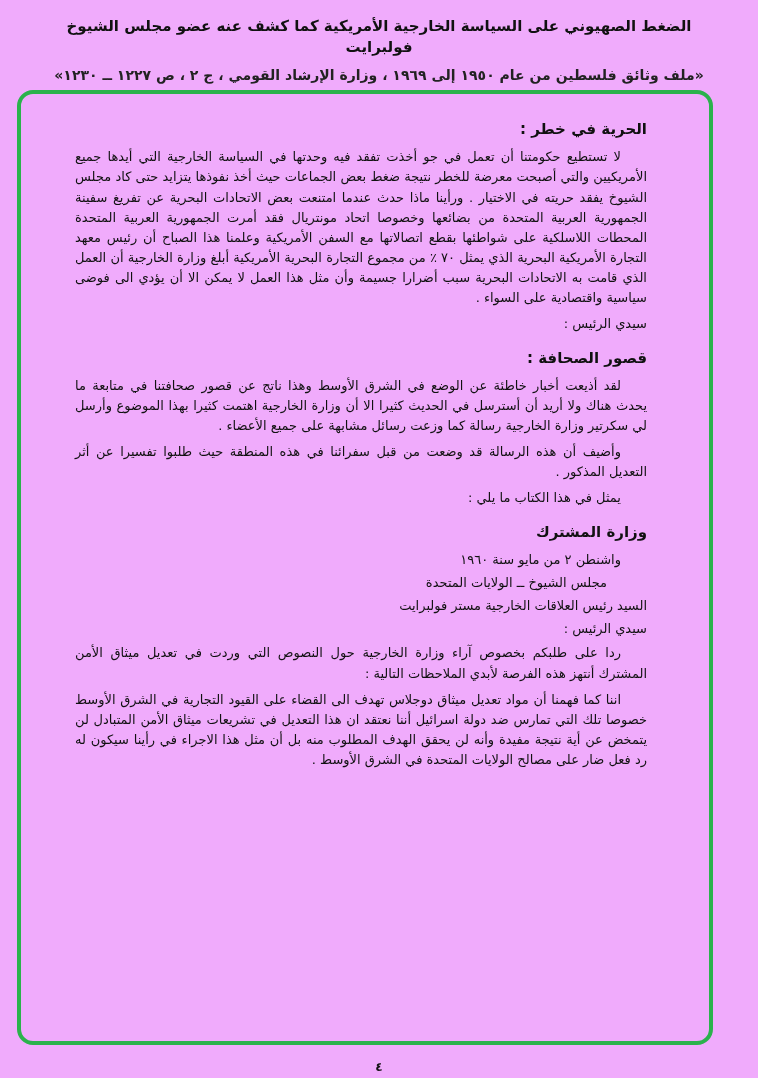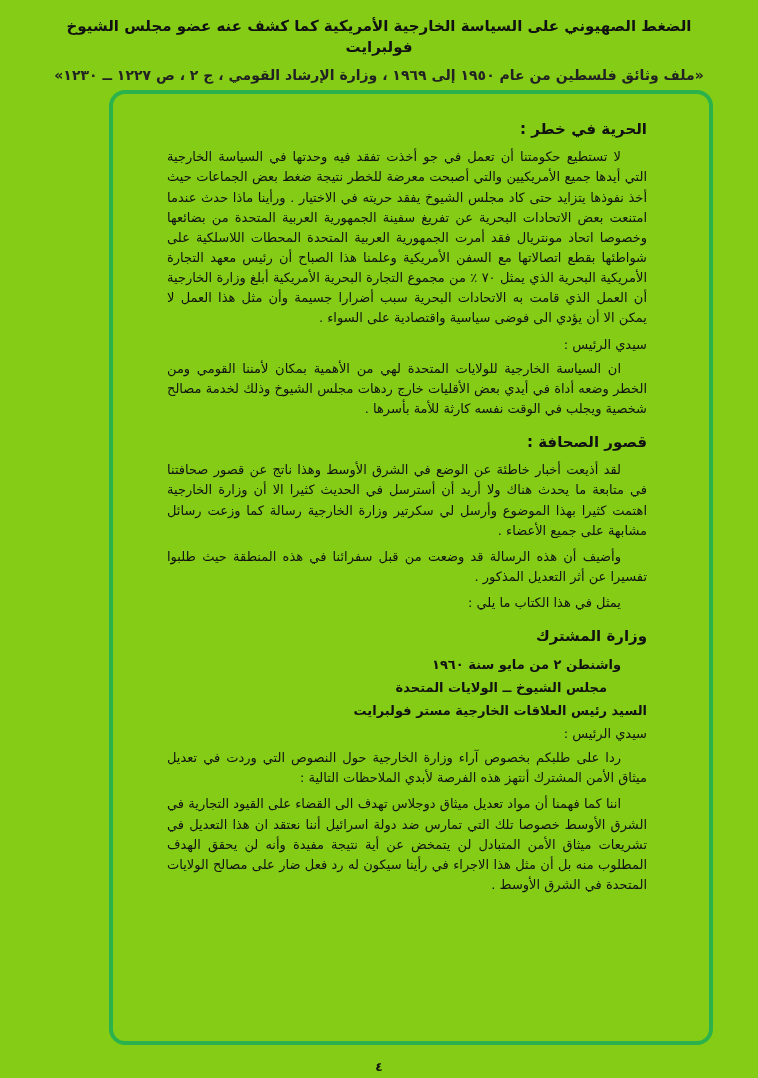--- a/index.html
+++ b/index.html
@@ -5,21 +5,21 @@
   html, body {
     margin: 0;
     padding: 0;
     background: #e8e8e8;
   }
   .page {
     position: relative;
     width: 758px;
     height: 1078px;
     margin: 0 auto;
-    background: #84cc16;
+    background: #f0abfc;
     direction: rtl;
     font-family: "DejaVu Sans", sans-serif;
     color: #111111;
     overflow: hidden;
   }
   .header {
     text-align: center;
     padding-top: 16px;
   }
   .header-title {
@@ -31,21 +31,21 @@
   .header-subtitle {
     font-weight: bold;
     font-size: 14px;
     margin-top: 9px;
     color: #222222;
   }
   .frame {
     position: absolute;
     top: 90px;
     right: 45px;
-    width: 604px;
+    width: 696px;
     height: 955px;
     box-sizing: border-box;
     border: 4px solid var(--frame_green, #2bb24c);
     border-radius: 16px;
     overflow: hidden;
   }
   .content {
     box-sizing: border-box;
     padding: 24px 62px 16px 54px;
     font-size: 13px;
@@ -62,21 +62,20 @@
   }
   .para {
     margin: 0 0 6px 0;
     text-indent: 26px;
   }
   .salutation {
     margin: 2px 0 4px 0;
   }
   .letter-line {
     margin: 0 0 3px 0;
-    font-weight: bold;
   }
   .letter-line.indent-1 {
     padding-right: 26px;
   }
   .letter-line.indent-2 {
     padding-right: 40px;
   }
   .page-number {
     position: absolute;
     bottom: 4px;
@@ -96,21 +95,20 @@
     <div class="header-title">الضغط الصهيوني على السياسة الخارجية الأمريكية كما كشف عنه عضو مجلس الشيوخ فولبرايت</div>
     <div class="header-subtitle">«ملف وثائق فلسطين من عام ١٩٥٠ إلى ١٩٦٩ ، وزارة الإرشاد القومي ، ج ٢ ، ص ١٢٢٧ ــ ١٢٣٠»</div>
   </div>
 
   <div class="frame">
     <div class="content">
 
       <h2 class="sec-heading first">الحرية في خطر :</h2>
       <p class="para">لا تستطيع حكومتنا أن تعمل في جو أخذت تفقد فيه وحدتها في السياسة الخارجية التي أيدها جميع الأمريكيين والتي أصبحت معرضة للخطر نتيجة ضغط بعض الجماعات حيث أخذ نفوذها يتزايد حتى كاد مجلس الشيوخ يفقد حريته في الاختيار . ورأينا ماذا حدث عندما امتنعت بعض الاتحادات البحرية عن تفريغ سفينة الجمهورية العربية المتحدة من بضائعها وخصوصا اتحاد مونتريال فقد أمرت الجمهورية العربية المتحدة المحطات اللاسلكية على شواطئها بقطع اتصالاتها مع السفن الأمريكية وعلمنا هذا الصباح أن رئيس معهد التجارة الأمريكية البحرية الذي يمثل ٧٠ ٪ من مجموع التجارة البحرية الأمريكية أبلغ وزارة الخارجية أن العمل الذي قامت به الاتحادات البحرية سبب أضرارا جسيمة وأن مثل هذا العمل لا يمكن الا أن يؤدي الى فوضى سياسية واقتصادية على السواء .</p>
       <div class="salutation">سيدي الرئيس :</div>
-      <p class="para">ان السياسة الخارجية للولايات المتحدة لهي من الأهمية بمكان لأمننا القومي ومن الخطر وضعه أداة في أيدي بعض الأقليات خارج ردهات مجلس الشيوخ وذلك لخدمة مصالح شخصية ويجلب في الوقت نفسه كارثة للأمة بأسرها .</p>
 
       <h2 class="sec-heading">قصور الصحافة :</h2>
       <p class="para">لقد أذيعت أخبار خاطئة عن الوضع في الشرق الأوسط وهذا ناتج عن قصور صحافتنا في متابعة ما يحدث هناك ولا أريد أن أسترسل في الحديث كثيرا الا أن وزارة الخارجية اهتمت كثيرا بهذا الموضوع وأرسل لي سكرتير وزارة الخارجية رسالة كما وزعت رسائل مشابهة على جميع الأعضاء .</p>
       <p class="para">وأضيف أن هذه الرسالة قد وضعت من قبل سفرائنا في هذه المنطقة حيث طلبوا تفسيرا عن أثر التعديل المذكور .</p>
       <p class="para">يمثل في هذا الكتاب ما يلي :</p>
 
       <h2 class="sec-heading">وزارة المشترك</h2>
       <div class="letter-line indent-1">واشنطن ٢ من مايو سنة ١٩٦٠</div>
       <div class="letter-line indent-2">مجلس الشيوخ ــ الولايات المتحدة</div>
       <div class="letter-line">السيد رئيس العلاقات الخارجية مستر فولبرايت</div>

